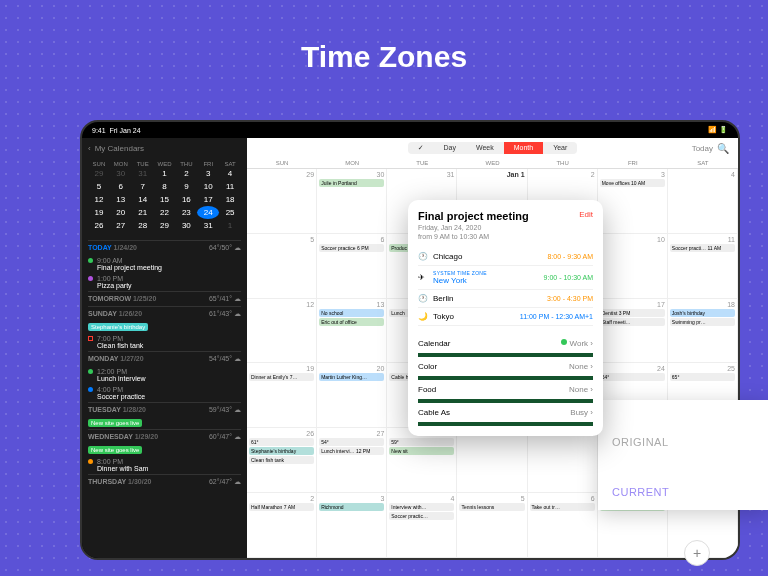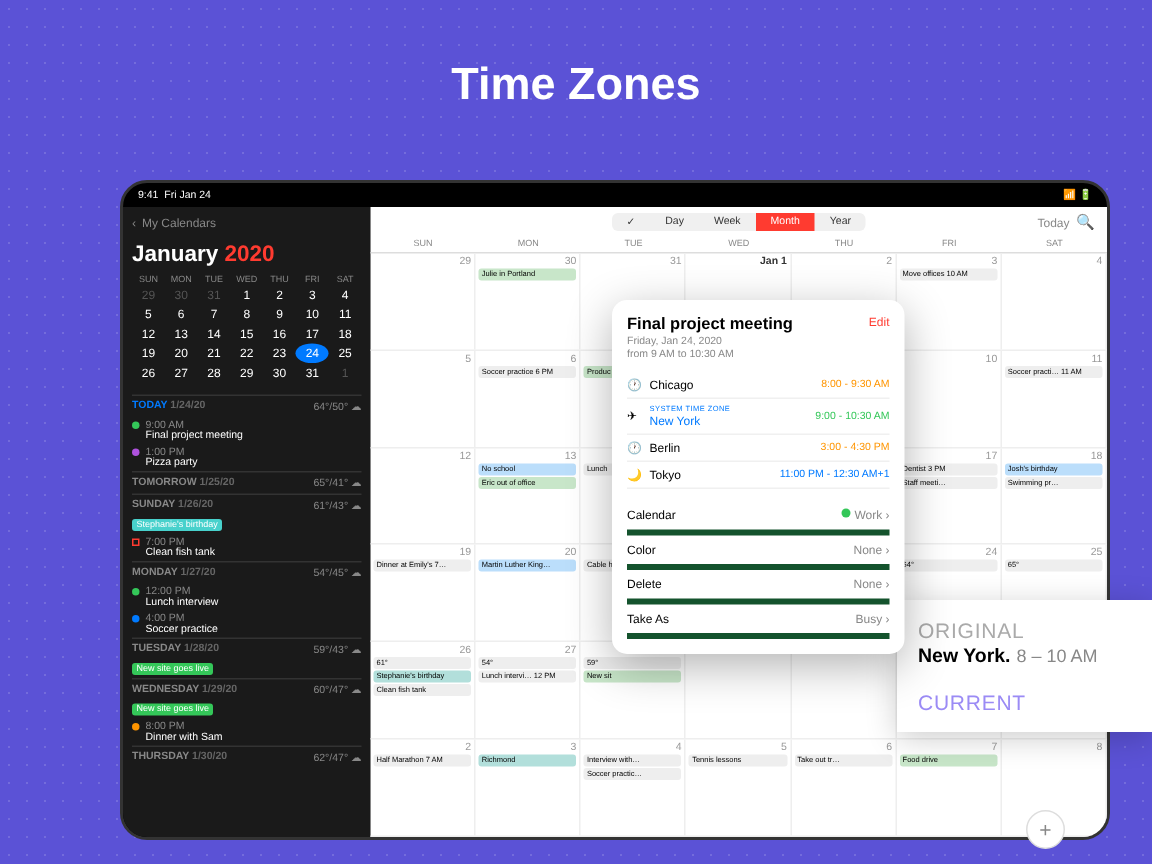--- a/index.html
+++ b/index.html
@@ -60,21 +60,21 @@
 .tz-city { font-size: 8px; }
 .tz-time { font-size: 7px; }
 .tz-time.orange { color: #ff9500; }
 .tz-time.green { color: #34c759; }
 .tz-time.blue { color: #007aff; }
 .hide-tz { color: #007aff; font-size: 7px; }
 .detail-row { display: flex; justify-content: space-between; padding: 5px 0; border-bottom: 4px solid #14532d; font-size: 8px; }
 .detail-val { color: #888; display: flex; align-items: flex-start; gap: 3px; }
 .delete-btn { text-align: center; color: #ff3b30; padding-top: 6px; font-size: 9px; }
 .overlay-card { position: absolute; right: 0; top: 400px; width: 170px; background: #fff; padding: 12px 14px; box-shadow: 0 4px 20px rgba(0,0,0,0.2); z-index: 5; }
-.overlay-label { font-size: 14px; color: #aaa; letter-spacing: 0.5px; text-transform: uppercase; }
+.overlay-label { font-size: 11px; color: #aaa; letter-spacing: 0.5px; text-transform: uppercase; margin-top: 24px; }
 .overlay-city { font-size: 13px; font-weight: 600; display: inline; }
 .overlay-time { font-size: 12px; color: #888; display: inline; margin-left: 4px; }
 .overlay-label.purple { color: #9b8bf5; }
 .add-btn { position: absolute; bottom: 10px; right: 58px; width: 26px; height: 26px; background: #fff; border: 1px solid #ddd; border-radius: 50%; display: flex; align-items: center; justify-content: center; font-size: 14px; color: #888; z-index: 6; }
 </style>
 </head>
 <body>
 
 <div class="bg-dots"></div>
 <div class="hero-title">Time Zones</div>
@@ -83,23 +83,20 @@
   <div class="status-bar">
     <span><span>9:41</span>&nbsp;&nbsp;<span>Fri Jan 24</span></span>
     <span>📶 🔋</span>
   </div>
   <div class="app-area">
     <div class="sidebar" id="sidebar">
       <div class="sidebar-header">
         <span class="chevron">‹</span>
         <span>My Calendars</span>
       </div>
-      <div class="month-label">
-        <span>January</span> <span class="year">2020</span>
-      </div>
       <div class="mini-cal" id="mini-cal">
           <div class="mini-cal-header">
             <div>SUN</div>
             <div>MON</div>
             <div>TUE</div>
             <div>WED</div>
             <div>THU</div>
             <div>FRI</div>
             <div>SAT</div>
           </div>
@@ -479,29 +476,28 @@
     <div style="height:8px"></div>
     <div class="detail-row">
       <span>Calendar</span>
       <span class="detail-val"><span style="width:6px;height:6px;border-radius:50%;background:#34c759;display:inline-block"></span> Work ›</span>
     </div>
     <div class="detail-row">
       <span>Color</span>
       <span class="detail-val"> None ›</span>
     </div>
     <div class="detail-row">
-      <span>Delete</span>
+      <span>Food</span>
       <span class="detail-val"> None ›</span>
     </div>
     <div class="detail-row">
-      <span>Take As</span>
+      <span>Cable As</span>
       <span class="detail-val"> Busy ›</span>
     </div>
   </div>
 
 <div class="overlay-card">
   <div class="overlay-label">ORIGINAL</div>
-  <div><span class="overlay-city">New York.</span><span class="overlay-time">8 – 10 AM</span></div>
   <div style="height:14px"></div>
   <div class="overlay-label purple">CURRENT</div>
 </div>
 
 <div class="add-btn">+</div>
 
 </body></html>

